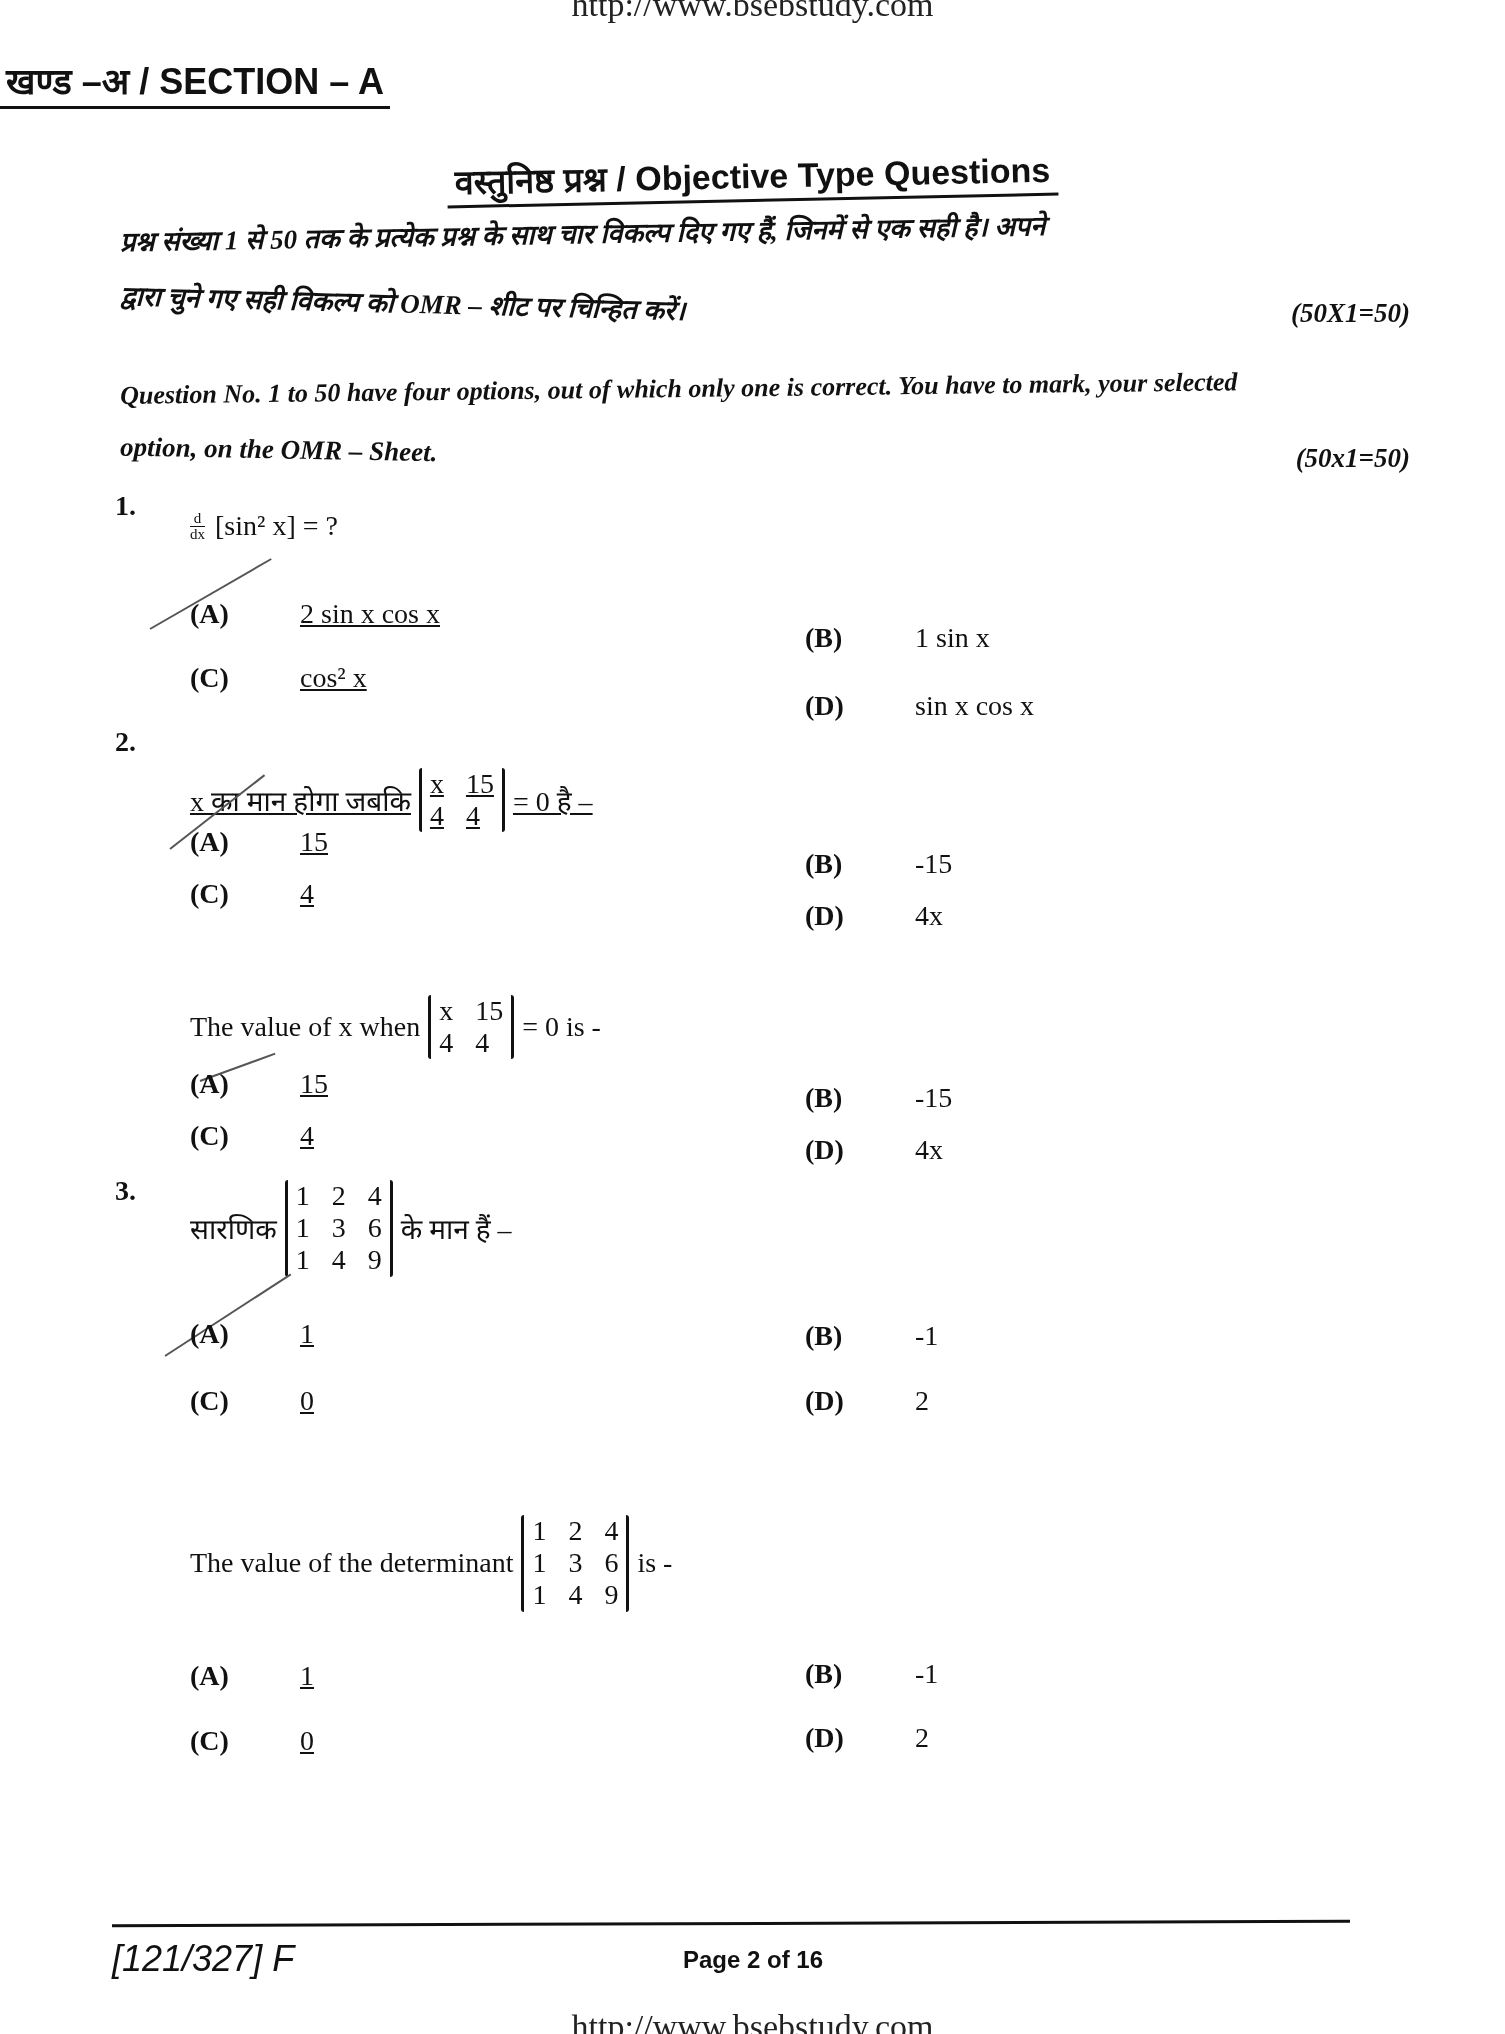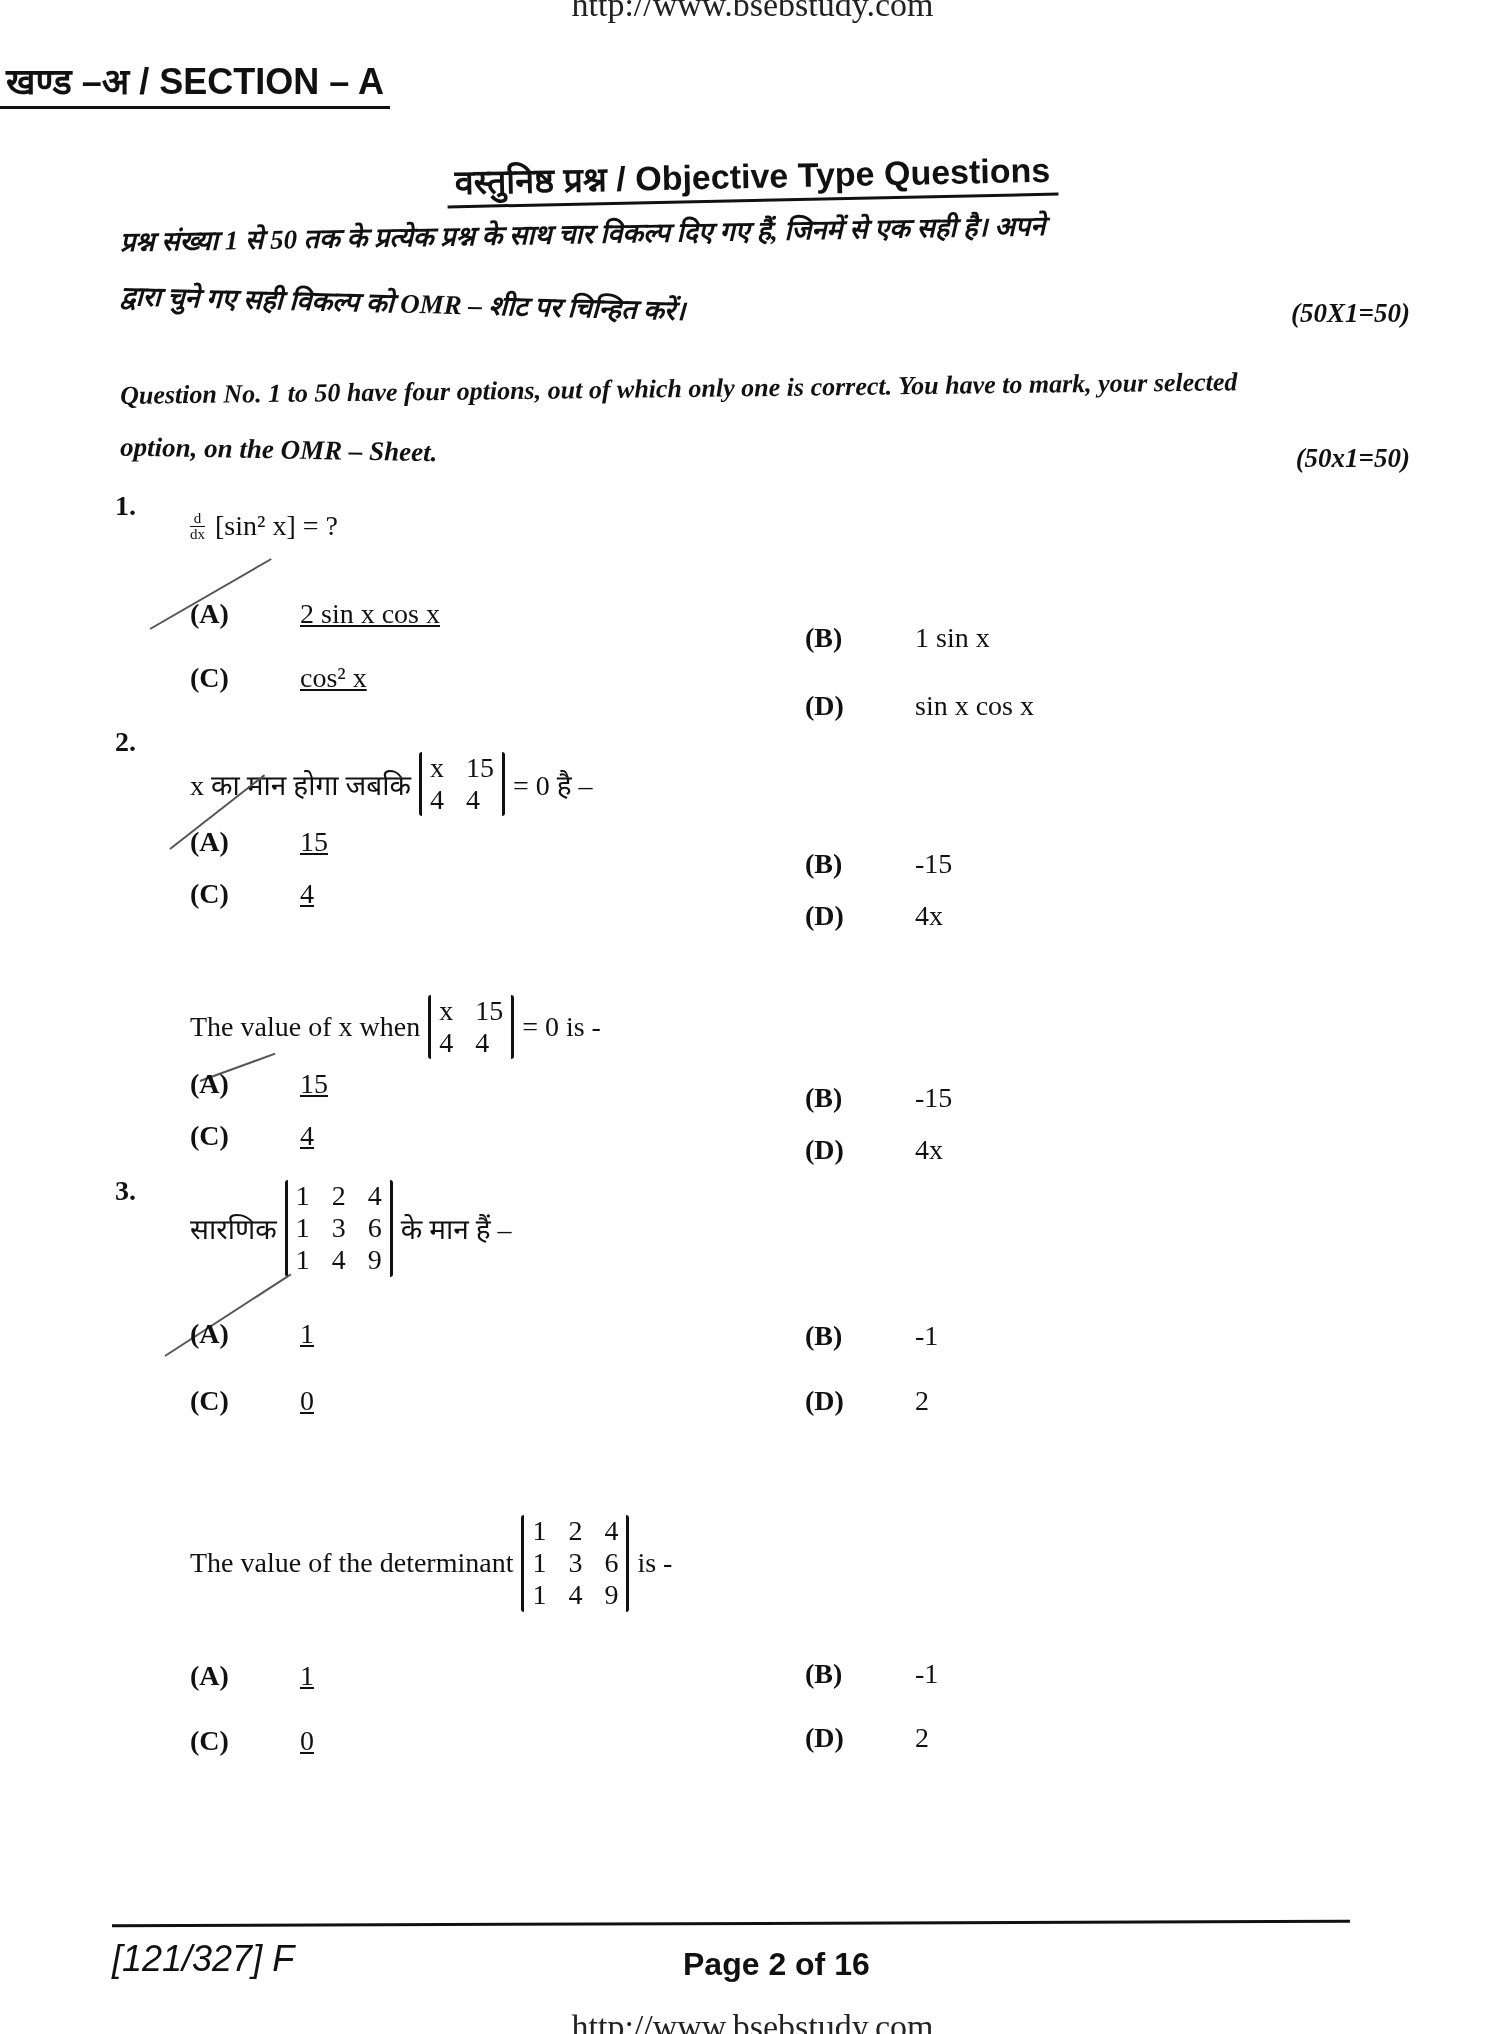--- a/index.html
+++ b/index.html
@@ -20,21 +20,21 @@
   .opt-l { left:190px; font-size:28px;text-decoration:underline; }
   .opt-r { left:805px; font-size:28px; }
   .optlbl { font-weight:bold; display:inline-block; width:110px; }
   .mat { display:inline-grid; border-left:3px solid #111; border-right:3px solid #111; padding:0 8px; gap:0 22px;
          line-height:1.15; border-radius:3px; }
   .mat.c2 { grid-template-columns:auto auto; }
   .mat.c3 { grid-template-columns:auto auto auto; }
   .tick { position:absolute; border-top:2px solid #555; transform-origin:left; }
   .footer-line { left:112px; width:1238px; top:1922px; height:0; border-top:3px solid #111; transform:rotate(-0.2deg); }
   .code { left:112px; top:1938px; font-family:"Liberation Sans", sans-serif; font-size:36px;font-style:italic; }
-  .pageno { left:683px; top:1946px; font-family:"Liberation Sans", sans-serif; font-weight:bold; font-size:32px;text-align:right; }
+  .pageno { left:683px; top:1946px; font-family:"Liberation Sans", sans-serif; font-weight:bold; font-size:24px;text-align:right; }
   .frac { display:inline-flex; flex-direction:column; font-size:15px; line-height:1; text-align:center; margin-right:2px; }
   .frac span:first-child { border-bottom:1px solid #111; }
 </style>
 </head>
 <body>
 
 <div class="abs url" style="top:-14px;">http://www.bsebstudy.com</div>
 <div class="abs sec-title"><span>खण्ड –अ / SECTION – A</span></div>
 <div class="abs sub-title"><span>वस्तुनिष्ठ प्रश्न / Objective Type Questions</span></div>
 
@@ -53,21 +53,21 @@
     </span>
   <span>[sin² x] = ?</span>
 </div>
 <div class="tick" style="left:150px; top:628px; width:140px; transform:rotate(-30deg);"></div>
 <div class="abs opt-l" style="top:598px;"><span class="optlbl">(A)</span><span>2 sin x cos x</span></div>
 <div class="abs opt-r" style="top:622px;"><span class="optlbl">(B)</span><span>1 sin x</span></div>
 <div class="abs opt-l" style="top:662px;"><span class="optlbl">(C)</span><span>cos² x</span></div>
 <div class="abs opt-r" style="top:690px;"><span class="optlbl">(D)</span><span>sin x cos x</span></div>
 
 <div class="abs qnum" style="top:726px;">2.</div>
-<div class="abs stem" style="top:752px;">
+<div class="abs stem" style="top:768px;text-decoration:underline;">
   <span>x का मान होगा जबकि</span>
   <span class="mat c2">
     <span>x</span>
       <span>15</span>
     <span>4</span>
       <span>4</span>
   </span>
   <span>= 0 है –</span>
 </div>
 <div class="tick" style="left:170px; top:848px; width:120px; transform:rotate(-38deg);"></div>

